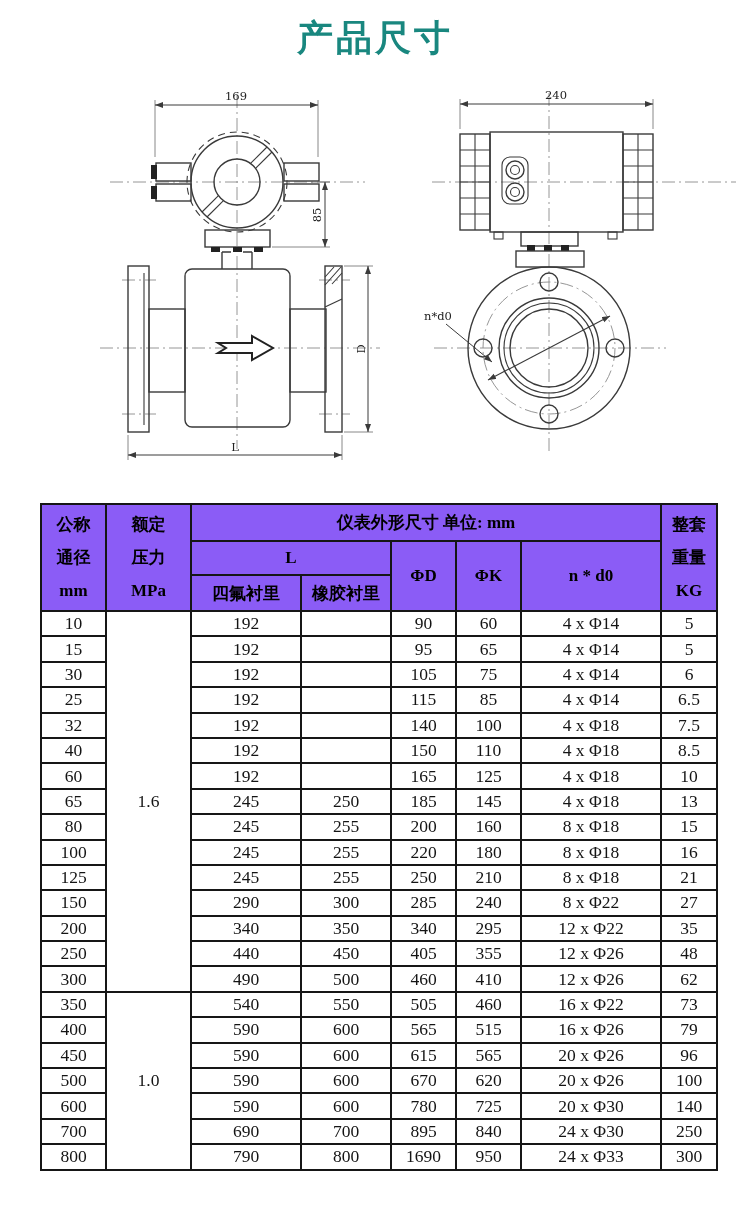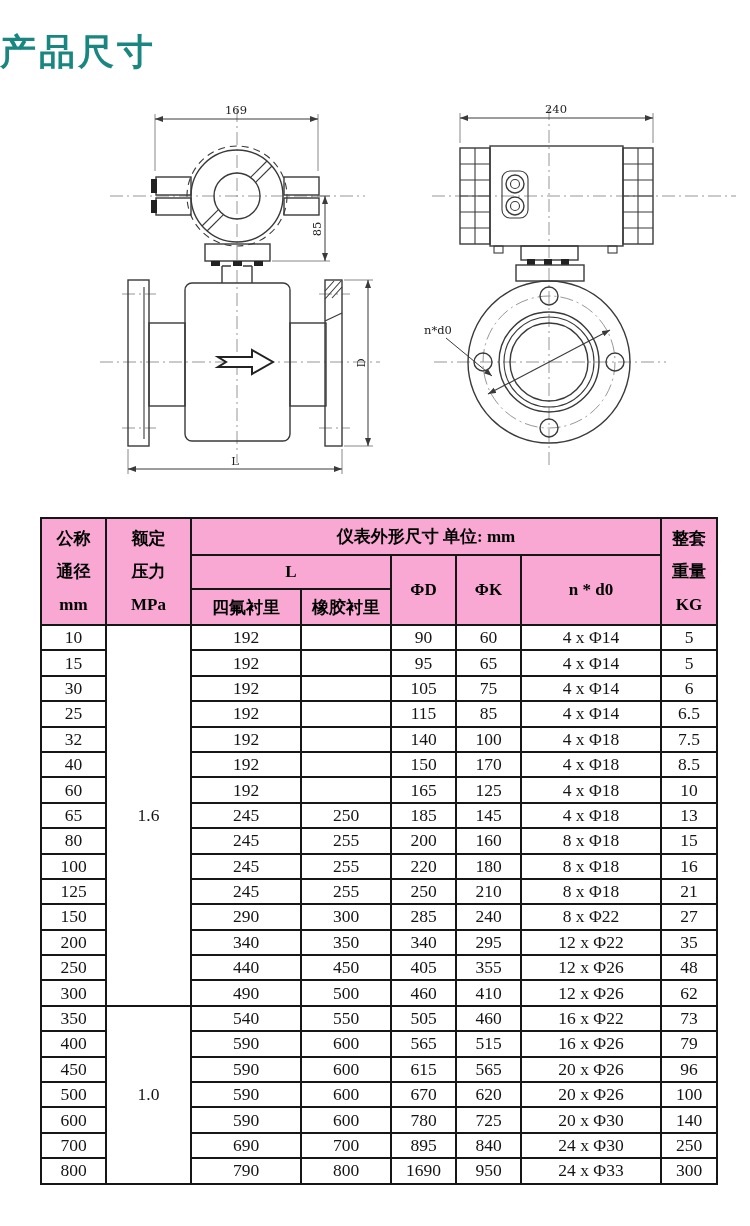--- a/index.html
+++ b/index.html
@@ -7,21 +7,22 @@
   body {
     width: 750px; height: 1226px;
     background: #ffffff;
     font-family: "Liberation Sans", sans-serif;
     position: relative;
     overflow: hidden;
   }
 
   
   .page-title {
-    padding-top: 28px;
+    padding-top: 14px;
+    text-align: center;
     font-size: 36px;
     font-weight: 700;
     letter-spacing: 3px;
     color: #19877f;
     font-family: "DejaVu Sans", sans-serif;
   }
 
   
   .drawings {
     position: relative;
@@ -49,21 +50,21 @@
     font-family: "Liberation Serif", serif;
   }
   .spec-table th, .spec-table td {
     border: 2px solid #161616;
     text-align: center;
     vertical-align: middle;
     padding: 0;
     overflow: hidden;
   }
   .spec-table thead th {
-    background: #f9a8d4;
+    background: #8b5cf6;
     color: #000;
     font-weight: 700;
     font-size: 17px;
   }
   .hr-a th { height: 37px; }
   .hr-b th { height: 34px; }
   .hr-c th { height: 36px; font-size: 16px; }
   .hcell-3line { line-height: 33px; font-size: 17px; }
   .spec-table tbody td {
     height: 25.4px;
@@ -294,21 +295,21 @@
         <td>140</td>
         <td>100</td>
         <td>4 x Φ18</td>
         <td>7.5</td>
       </tr>
       <tr>
         <td>40</td>
         <td>192</td>
         <td></td>
         <td>150</td>
-        <td>170</td>
+        <td>110</td>
         <td>4 x Φ18</td>
         <td>8.5</td>
       </tr>
       <tr>
         <td>60</td>
         <td>192</td>
         <td></td>
         <td>165</td>
         <td>125</td>
         <td>4 x Φ18</td>

